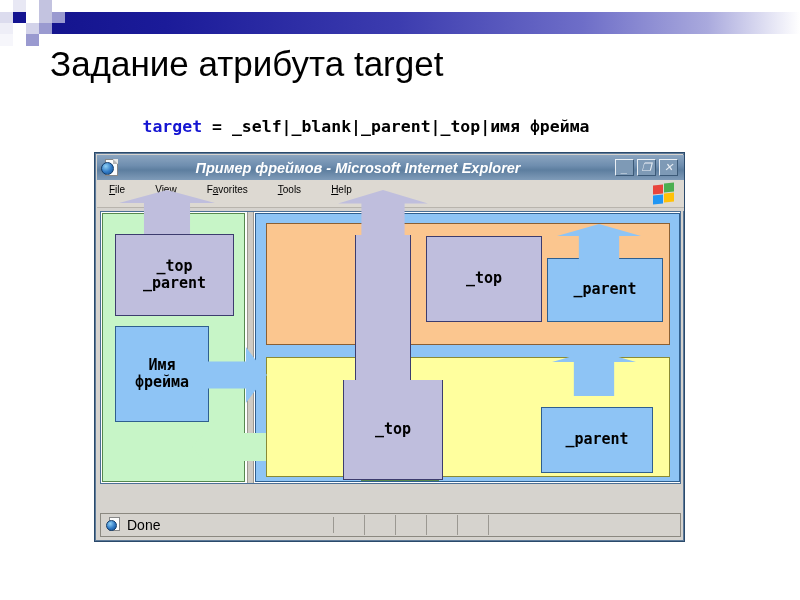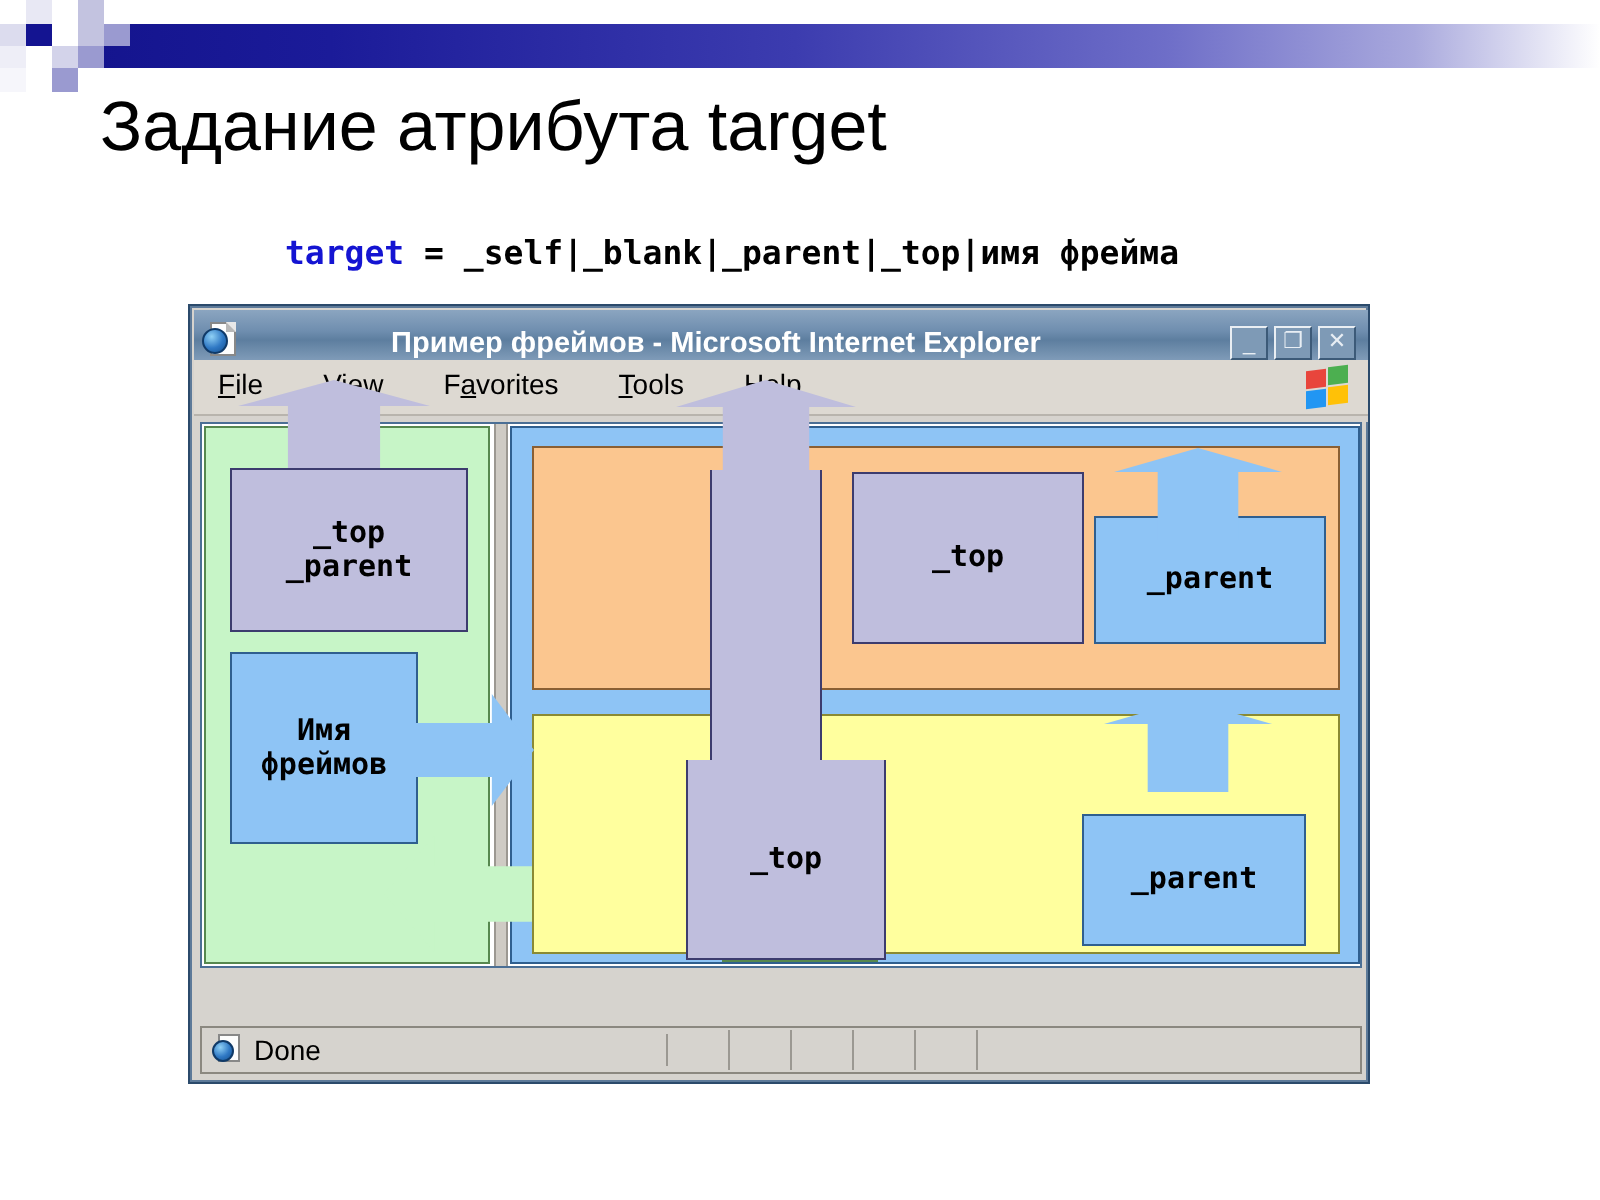--- a/index.html
+++ b/index.html
@@ -69,21 +69,22 @@
     border: 1px solid #2b4a6b;
     box-shadow: 0 0 0 1px #5d7a99 inset;
   }
 
   .titlebar {
     position: absolute;
     left: 2px; top: 2px;
     width: 587px; height: 25px;
     background: linear-gradient(to bottom, #8ba5c0 0%, #6f8eaf 42%, #5d7e9f 60%, #7f9bb8 100%);
     display: flex;
-    align-items: flex-end;
+    align-items: center;
+    font-style: italic;
   }
   .tb-icon {
     position: relative;
     width: 20px; height: 20px;
     margin-left: 4px;
     flex: none;
   }
   .tb-icon .page {
     position: absolute; left: 4px; top: 1px;
     width: 13px; height: 17px;
@@ -132,21 +133,21 @@
     width: 587px; height: 28px;
     background: #ddd9d2;
     border-bottom: 1px solid #b8b4ad;
   }
   .menu-items {
     position: absolute;
     left: 12px; top: 4px;
     display: flex;
     gap: 30px;
     font-family: "Liberation Sans", sans-serif;
-    font-size: 14px;
+    font-size: 10px;
     color: #000;
   }
   .menu-items span { white-space: nowrap; }
   .menu-items u { text-decoration: underline; }
   .winflag {
     position: absolute;
     right: 8px; top: 3px;
     width: 24px; height: 22px;
   }
   .winflag i {
@@ -400,21 +401,21 @@
       </div>
     </div>
   </div>
 
   <div class="uparrow lav" style="left:119px; top:190px; width:96px; height:50px; border:none; background:#bfbedd;
        outline:none;"></div>
   <div class="box lav" style="left:115px; top:234px; width:119px; height:82px;">_top
 _parent</div>
 
   <div class="box blu" style="left:115px; top:326px; width:94px; height:96px;">Имя
-фреймов</div>
+фрейма</div>
   <div class="rightarrow" style="left:205px; top:347px; width:62px; height:56px; background:#8ec4f5;"></div>
 
   <div class="leftarrow" style="left:192px; top:418px; width:74px; height:58px; background:#c7f5c7;"></div>
 
   <div class="uparrow lav" style="left:338px; top:190px; width:90px; height:52px; background:#bfbedd; border:none;"></div>
   <div class="box lav" style="left:426px; top:236px; width:116px; height:86px;">_top</div>
 
   <div class="lav" style="position:absolute; left:355px; top:235px; width:56px; height:245px; border-top:none;"></div>
   <div class="box lav" style="left:343px; top:380px; width:100px; height:100px; border-top:none;">_top</div>
 

